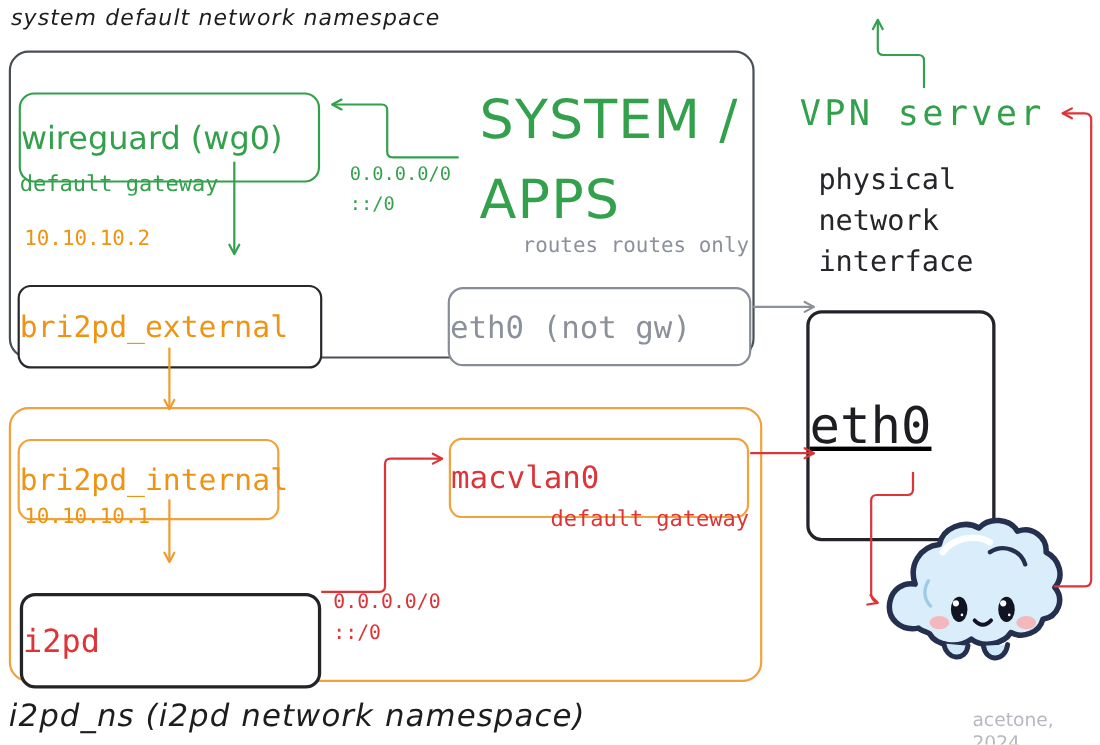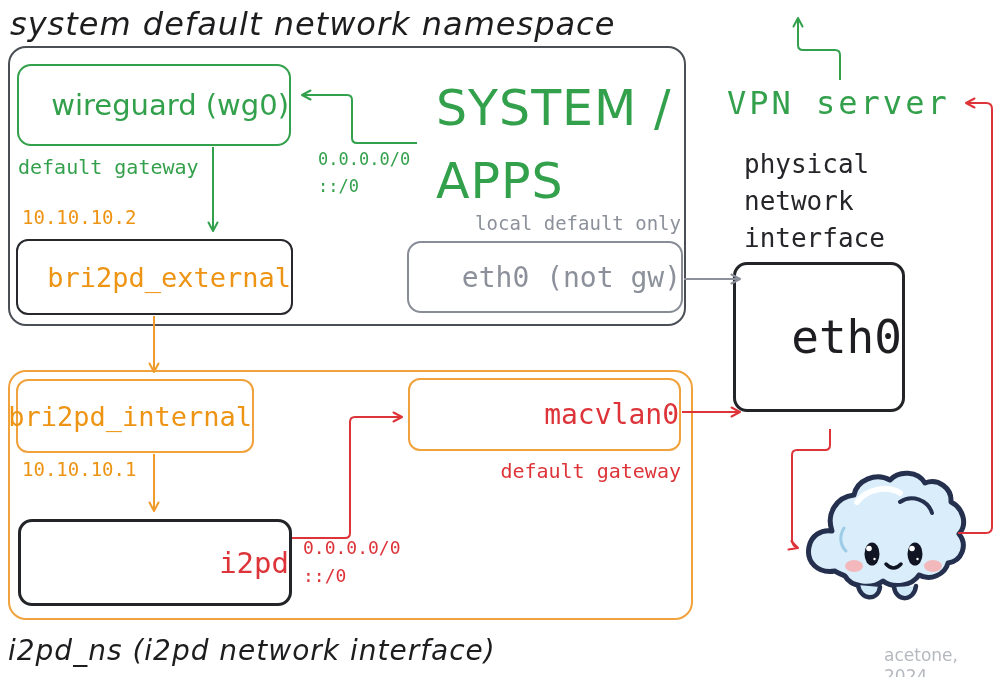--- a/index.html
+++ b/index.html
@@ -4,38 +4,38 @@
 <style>
   html,body{margin:0;padding:0;background:#ffffff;}
   #canvas{
     position:relative;width:1000px;height:677px;background:#ffffff;
     font-family:"DejaVu Sans",sans-serif;overflow:hidden;
   }
   .mono{font-family:"DejaVu Sans Mono",monospace;}
   .pre{white-space:pre-line;}
   .box{
     position:absolute;box-sizing:border-box;background:#ffffff;
-    display:flex;align-items:center;justify-content:flex-end;z-index:2;
+    display:flex;align-items:center;justify-content:flex-start;z-index:2;margin-top:20px;
   }
   .container-box{position:absolute;box-sizing:border-box;background:transparent;z-index:1;}
   .hand{font-style:italic;letter-spacing:1px;color:#1d1d1f;}
   .green{color:#33a04c;}
   .orange{color:#ee9414;}
   .red{color:#dd3439;}
   .gray{color:#8b909a;}
   .label{position:absolute;z-index:2;line-height:1.25;}
   #overlay{position:absolute;left:0;top:0;z-index:3;pointer-events:none;}
   #cloud{position:absolute;z-index:2;}
 </style>
 </head>
 <body>
 
 <div id="canvas">
 
-  <div class="label hand" style="left:10px;top:4px;font-size:32px;">system default network namespace</div>
+  <div class="label hand" style="left:10px;top:4px;font-size:20px;">system default network namespace</div>
 
   <div class="container-box" style="left:8px;top:46px;width:678px;height:280px;border:2px solid #4a4f55;border-radius:18px;"></div>
 
   <div class="box" style="left:17px;top:64px;width:274px;height:82px;border:2px solid #33a04c;border-radius:14px;">
     <span class="green" style="font-size:29px;">wireguard (wg0)</span>
   </div>
 
   <div class="label mono green" style="left:18px;top:155px;font-size:20px;">default gateway</div>
 
   <div class="label mono green pre" style="left:318px;top:146px;font-size:17px;line-height:27px;">0.0.0.0/0
@@ -43,21 +43,21 @@
 
   <div class="label green pre" style="left:416px;top:72px;font-size:49px;line-height:73px;letter-spacing:1px;margin-left:20px;">SYSTEM /
 APPS</div>
 
   <div class="label mono orange" style="left:22px;top:206px;font-size:19px;">10.10.10.2</div>
 
   <div class="box" style="left:16px;top:239px;width:277px;height:76px;border:2px solid #26282c;border-radius:12px;">
     <span class="mono orange" style="font-size:27px;">bri2pd_external</span>
   </div>
 
-  <div class="label mono gray" style="left:430px;top:212px;width:251px;text-align:right;font-size:19px;">local default only</div>
+  <div class="label mono gray" style="left:430px;top:212px;width:251px;text-align:right;font-size:19px;">routes routes only</div>
 
   <div class="box" style="left:407px;top:241px;width:276px;height:72px;border:2px solid #878c96;border-radius:14px;">
     <span class="mono gray" style="font-size:28px;">eth0 (not gw)</span>
   </div>
 
   <div class="container-box" style="left:8px;top:370px;width:685px;height:250px;border:2px solid #f0a23c;border-radius:18px;"></div>
 
   <div class="box" style="left:16px;top:379px;width:238px;height:74px;border:2px solid #f0a23c;border-radius:12px;">
     <span class="mono orange" style="font-size:27px;">bri2pd_internal</span>
   </div>
@@ -76,21 +76,21 @@
   </div>
 
   <div class="label mono red" style="left:430px;top:459px;width:251px;text-align:right;font-size:20px;">default gateway</div>
 
   <div class="label mono pre" style="left:744px;top:146px;font-size:26px;line-height:37px;color:#26262a;">physical
 network
 interface</div>
 
   <div class="label mono green" style="left:727px;top:83px;font-size:32px;letter-spacing:3px;">VPN server</div>
 
-  <div class="box" style="left:733px;top:262px;width:172px;height:150px;border:3px solid #222428;border-radius:14px;">
+  <div class="box" style="left:733px;top:262px;width:172px;height:210px;border:3px solid #222428;border-radius:14px;text-decoration:underline;">
     <span class="mono" style="font-size:46px;color:#1e1e22;">eth0</span>
   </div>
 
   <svg id="cloud" style="left:802px;top:468px;" width="168" height="148" viewBox="0 0 168 148">
     <path d="M 33,103 C 16,106 4,94 7,79 C 9,68 19,61 30,63 C 24,46 34,29 52,27
          C 55,12 74,4 88,12 C 97,2 116,3 123,15 C 136,10 150,20 149,34
          C 161,40 166,56 157,66 C 166,77 160,93 146,95 C 143,107 128,113 117,107
          C 110,118 91,121 81,113 C 69,122 49,119 43,108 C 39,106 35,105 33,103 Z" fill="#d9edfa" stroke="#25304f" stroke-width="5" stroke-linejoin="round"></path>
     <path d="M 56,117 C 58,132 76,134 78,119" fill="#cfe9f8" stroke="#25304f" stroke-width="4.5" stroke-linecap="round"></path>
     <path d="M 92,119 C 94,134 112,134 114,118" fill="#cfe9f8" stroke="#25304f" stroke-width="4.5" stroke-linecap="round"></path>
@@ -101,21 +101,21 @@
     <ellipse cx="113" cy="86" rx="7.5" ry="11.5" fill="#101423"></ellipse>
     <circle cx="67" cy="80.5" r="2.8" fill="#ffffff"></circle>
     <circle cx="110" cy="80.5" r="2.8" fill="#ffffff"></circle>
     <circle cx="72.5" cy="91" r="1.2" fill="#ffffff"></circle>
     <circle cx="115.5" cy="91" r="1.2" fill="#ffffff"></circle>
     <path d="M 84,96 Q 91.5,104 99,96" fill="none" stroke="#101423" stroke-width="3.5" stroke-linecap="round"></path>
     <ellipse cx="52" cy="98" rx="9" ry="6" fill="#f3b8bc"></ellipse>
     <ellipse cx="131" cy="98" rx="9" ry="6" fill="#f3b8bc"></ellipse>
   </svg>
 
-  <div class="label hand" style="left:8px;top:633px;font-size:28px;">i2pd_ns (i2pd network interface)</div>
+  <div class="label hand" style="left:8px;top:633px;font-size:28px;">i2pd_ns (i2pd network namespace)</div>
 
   <div class="label" style="left:884px;top:645px;font-size:17px;color:#b5b9bf;">acetone, 2024</div>
 
   <svg id="overlay" width="1000" height="677" viewBox="0 0 1000 677">
     <defs>
       <marker id="ah-green" markerUnits="userSpaceOnUse" markerWidth="14" markerHeight="14" viewBox="0 0 14 14" refX="11" refY="7" orient="auto">
         <path d="M2.5,2.5 L11,7 L2.5,11.5" fill="none" stroke="#33a04c" stroke-width="2" stroke-linecap="round" stroke-linejoin="round"></path>
       </marker>
       <marker id="ah-orange" markerUnits="userSpaceOnUse" markerWidth="14" markerHeight="14" viewBox="0 0 14 14" refX="11" refY="7" orient="auto">
         <path d="M2.5,2.5 L11,7 L2.5,11.5" fill="none" stroke="#f09b2c" stroke-width="2" stroke-linecap="round" stroke-linejoin="round"></path>

